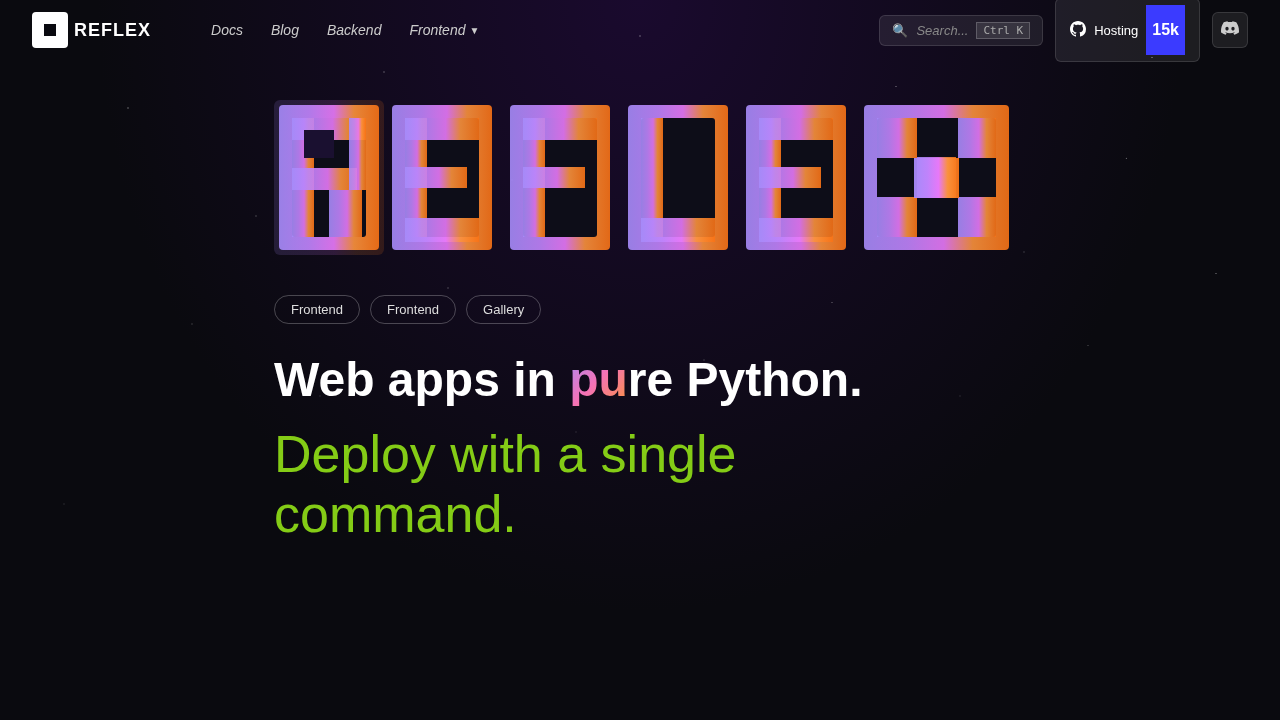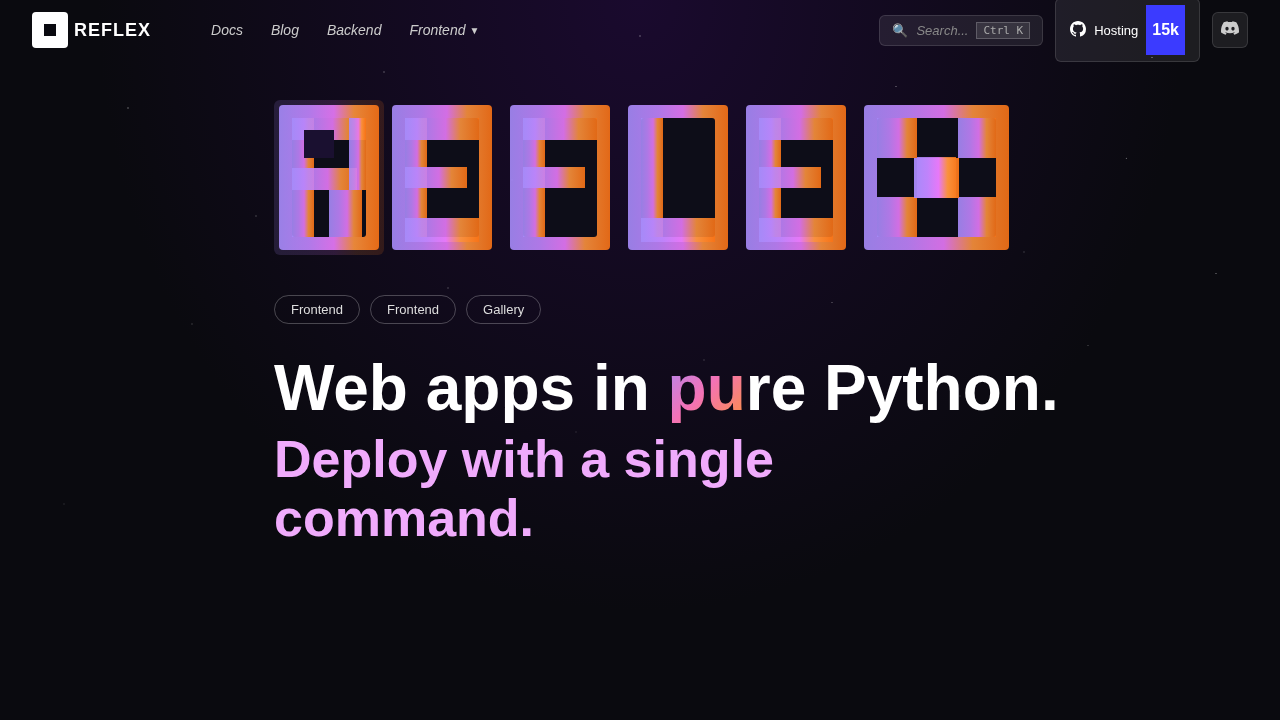--- a/index.html
+++ b/index.html
@@ -191,40 +191,40 @@
       border-radius: 20px;
       padding: 6px 16px;
       font-size: 13px;
       color: #ddd;
       background: transparent;
       cursor: pointer;
     }
 
     
     .hero-heading {
-      font-size: 64px;
+      font-size: 48px;
       font-weight: 700;
       line-height: 1.15;
       color: #fff;
       margin-bottom: 0;
     }
 
     .hero-heading .highlight {
       background: linear-gradient(135deg, #a78bfa, #f472b6, #fb923c);
       -webkit-background-clip: text;
       -webkit-text-fill-color: transparent;
       background-clip: text;
     }
 
     .hero-subheading {
       font-size: 52px;
-      font-weight: 700;
+      font-weight: 400;
       line-height: 1.15;
-      color: #f0abfc;
-      margin-top: 4px;
+      color: #84cc16;
+      margin-top: 18px;
     }
 
     
     .big-reflex {
       margin-bottom: 36px;
     }
 
   </style>
 </head>
 <body>

